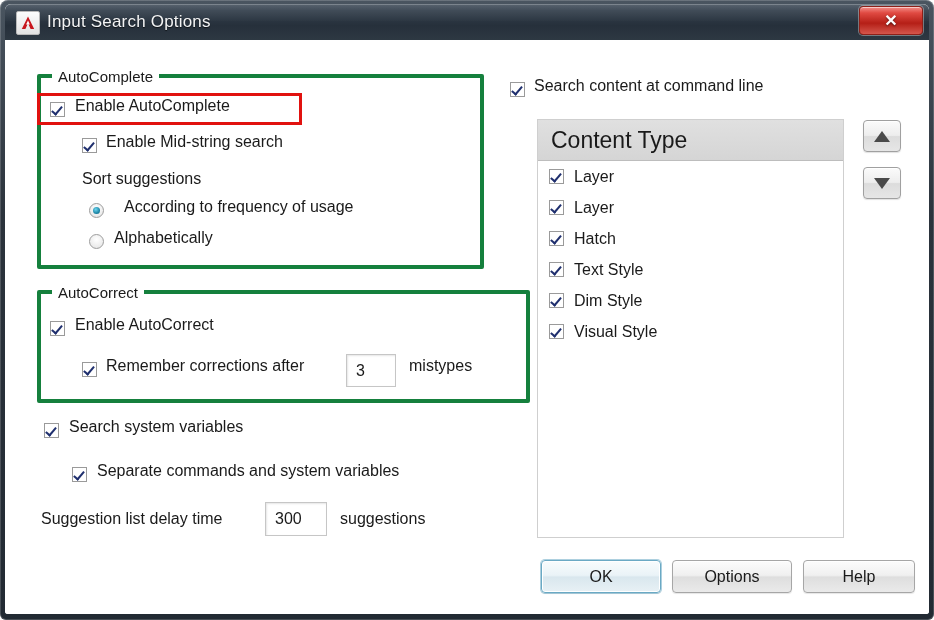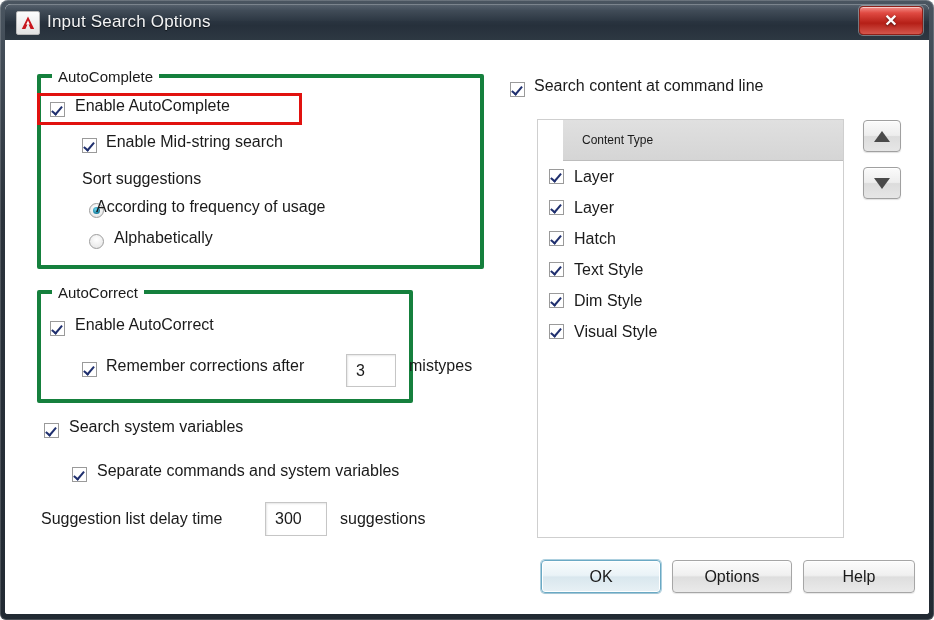--- a/index.html
+++ b/index.html
@@ -175,24 +175,23 @@
     box-sizing: border-box;
     background: #ffffff;
     border: 1px solid #cfcfcf;
   }
   #list-header {
     height: 40px;
     background: linear-gradient(180deg,#e0e0e0 0%, #d5d5d5 100%);
     border-bottom: 1px solid #bdbdbd;
     display: flex;
     align-items: center;
-    padding-left: 19px;
-    font-size: 12px;
-    color: #1a1a1a;
-    margin-left: 25px;
+    padding-left: 13px;
+    font-size: 23px;
+    color: #1a1a1a;
   }
   .list-row {
     position: relative;
     height: 31px;
     display: flex;
     align-items: center;
     padding-left: 11px;
   }
   .list-row .chk { position: relative; flex: 0 0 auto; }
   .list-row .row-label {
@@ -275,26 +274,26 @@
       <div class="lbl" style="left:70px; top:57px;">Enable AutoComplete</div>
 
       <div id="highlight-box" style="left:32px; top:53px; width:265px; height:32px;"></div>
 
       <div class="chk" style="left:77px; top:98px;"></div>
       <div class="lbl" style="left:101px; top:93px;">Enable Mid-string search</div>
 
       <div class="lbl" style="left:77px; top:130px;">Sort suggestions</div>
 
       <div class="radio on" style="left:84px; top:163px;"></div>
-      <div class="lbl" style="left:91px; top:158px;">According to frequency of usage</div>
+      <div class="lbl" style="left:119px; top:158px;">According to frequency of usage</div>
 
       <div class="radio" style="left:84px; top:194px;"></div>
       <div class="lbl" style="left:109px; top:189px;">Alphabetically</div>
 
-      <div class="groupbox" style="left:32px; top:250px; width:376px; height:113px;">
+      <div class="groupbox" style="left:32px; top:250px; width:493px; height:113px;">
         <span class="group-title">AutoCorrect</span>
       </div>
 
       <div class="chk" style="left:45px; top:281px;"></div>
       <div class="lbl" style="left:70px; top:276px;">Enable AutoCorrect</div>
 
       <div class="chk" style="left:77px; top:322px;"></div>
       <div class="lbl" style="left:101px; top:317px;">Remember corrections after</div>
 
       <div class="textfield" style="left:341px; top:314px; width:50px; height:33px;">3</div>

